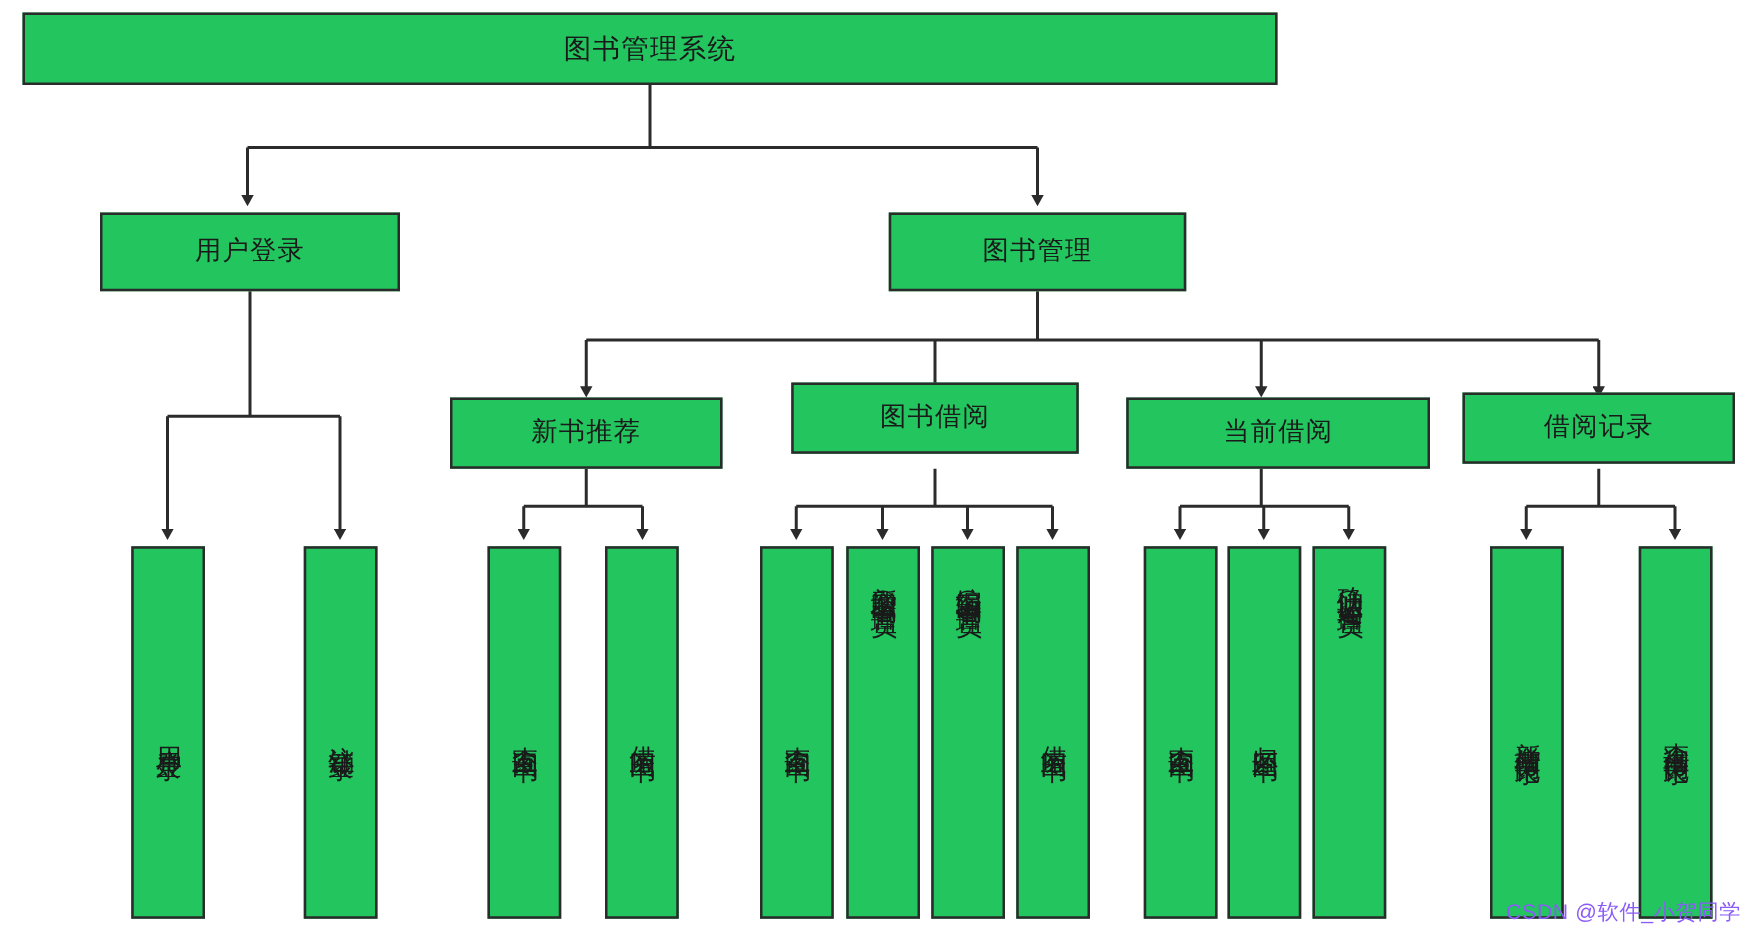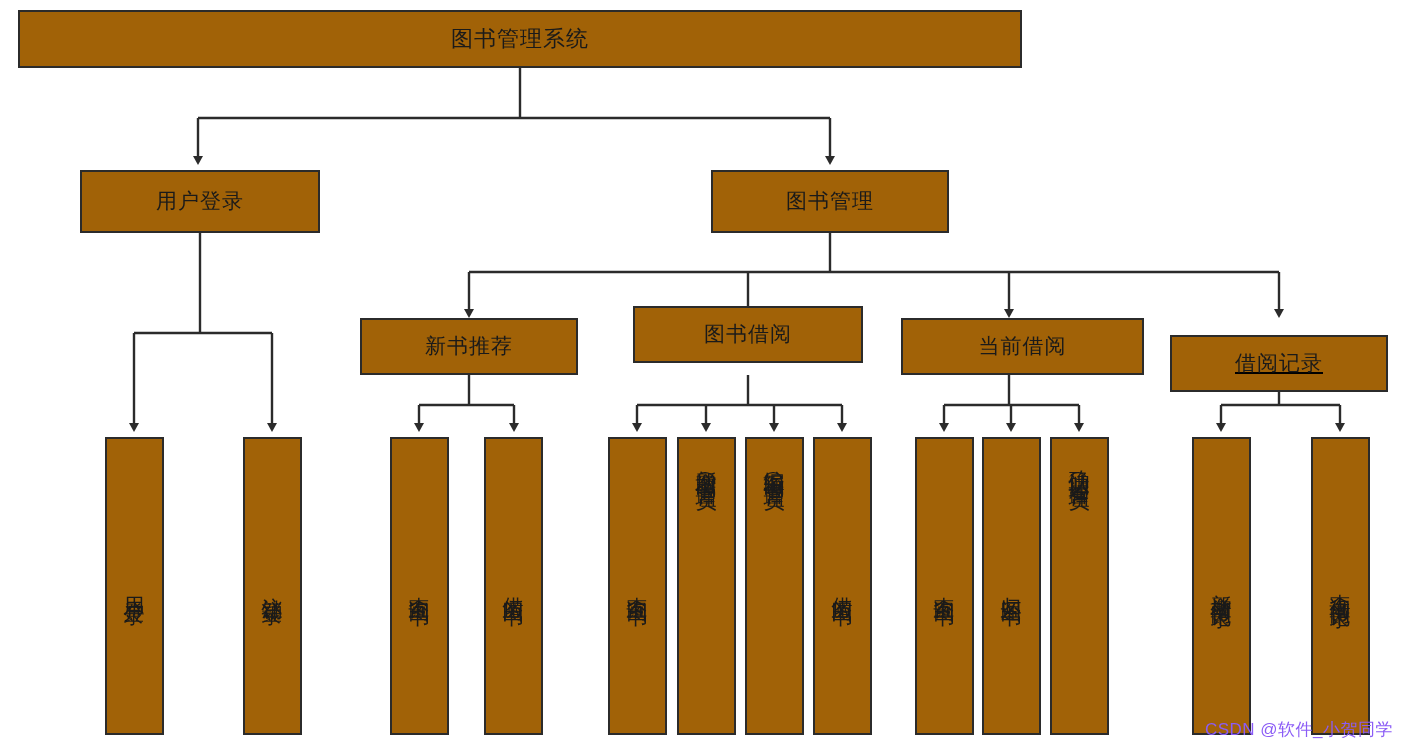--- a/index.html
+++ b/index.html
@@ -6,21 +6,21 @@
   body{
     font-family:"Liberation Sans","DejaVu Sans",sans-serif;
     width:1405px;height:747px;overflow:hidden;position:relative;
   }
   #diagram-root{position:relative;width:1405px;height:747px;}
   svg#flow{position:absolute;left:0;top:0;width:1405px;height:747px;display:block;}
   .node-box{
     position:absolute;
     box-sizing:border-box;
     border:2.4px solid #2b2b2b;
-    background:#a16207;
+    background:#22c55e;
     display:flex;align-items:center;justify-content:center;
   }
   .node-label{
     color:#1a1a1a;
     font-size:21px;
     line-height:1.25;
     letter-spacing:1px;
     white-space:nowrap;
     user-select:none;
   }
@@ -115,21 +115,21 @@
 
   <div class="node-box lvl1" style="left:711px;top:170px;width:238px;height:63px;">
     <span class="node-label">图书管理</span>
   </div>
   <div class="node-box lvl2" style="left:633px;top:306px;width:230px;height:57px;">
     <span class="node-label">图书借阅</span>
   </div>
   <div class="node-box lvl2" style="left:901px;top:318px;width:243px;height:57px;">
     <span class="node-label">当前借阅</span>
   </div>
-  <div class="node-box lvl2" style="left:1170px;top:335px;width:218px;height:57px;text-decoration:underline;">
+  <div class="node-box lvl2" style="left:1170px;top:314px;width:218px;height:57px;">
     <span class="node-label">借阅记录</span>
   </div>
 
   <div class="node-box leaf center" style="left:105px;top:437px;width:59px;height:298px;">
     <span class="node-label">用户登录</span>
   </div>
   <div class="node-box leaf center" style="left:243px;top:437px;width:59px;height:298px;">
     <span class="node-label">注销登录</span>
   </div>
 

